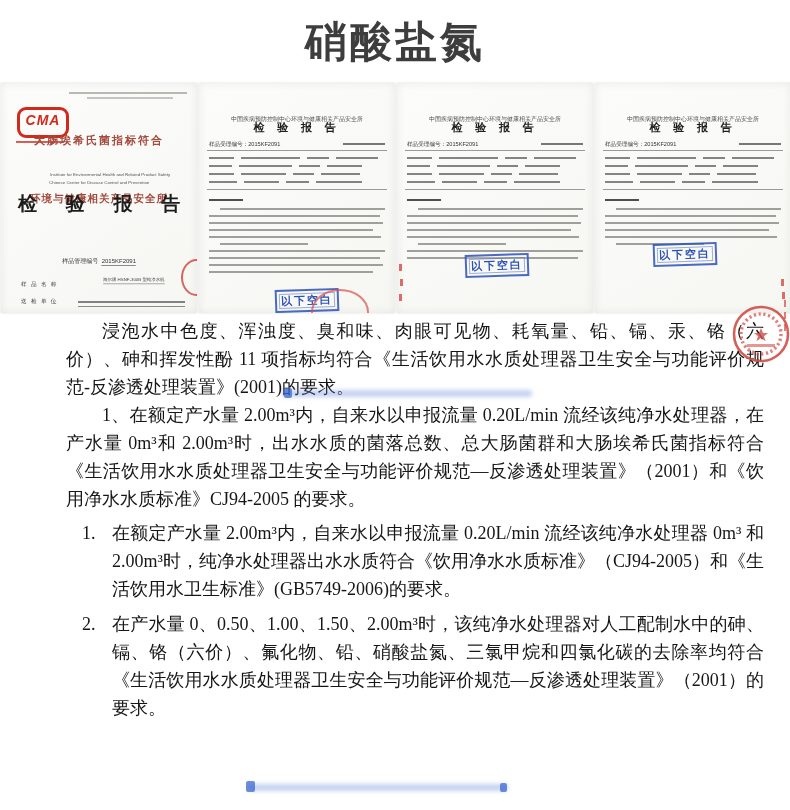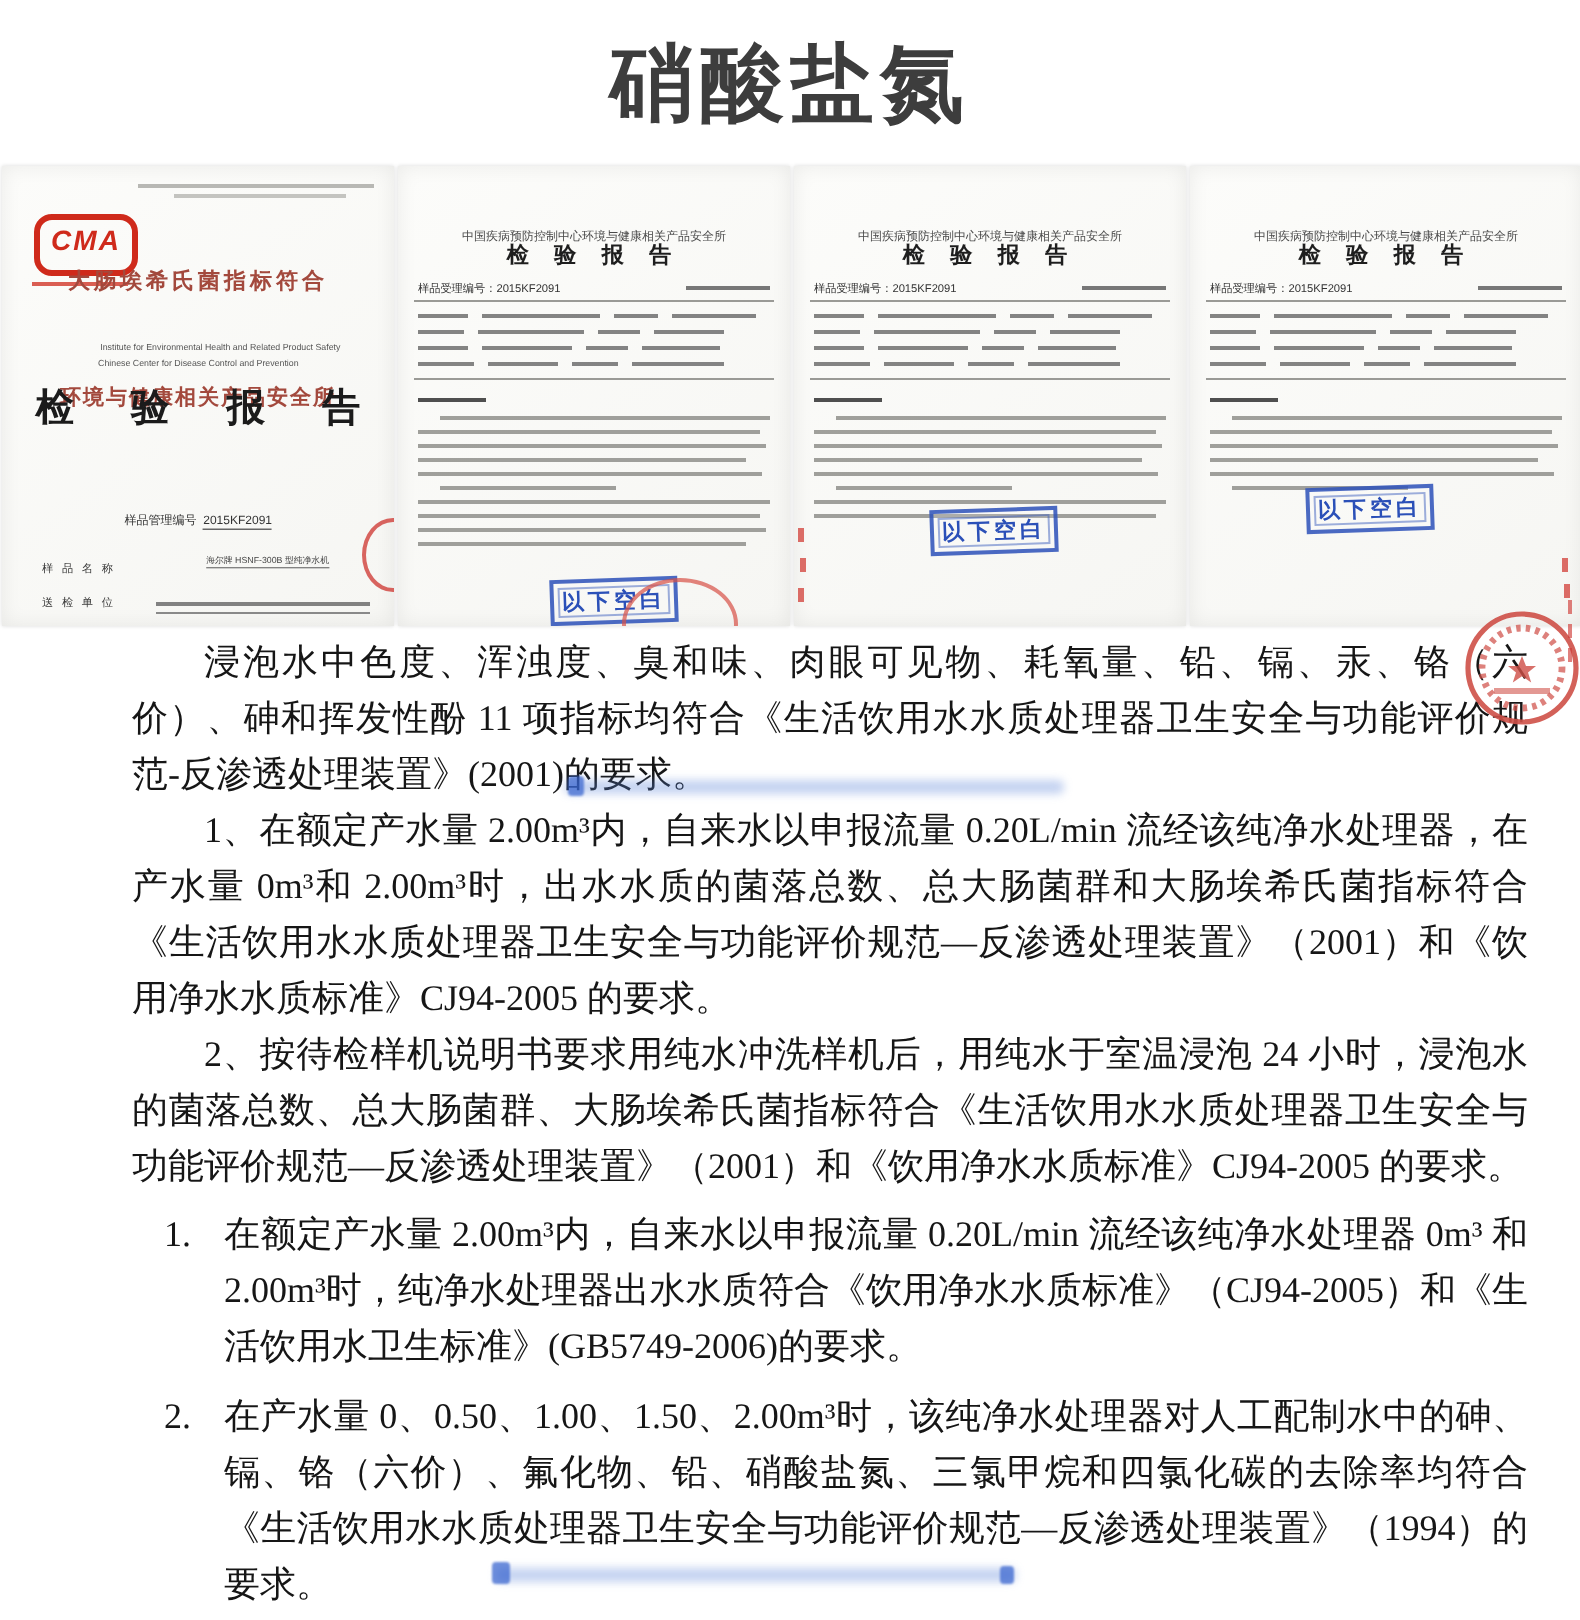--- a/index.html
+++ b/index.html
@@ -254,29 +254,28 @@
       </div>
     <div class="stamp-blank" style="left:58px;top:160px">以下空白</div>
     <div class="tick" style="right:7px;top:196px"></div>
     <div class="tick" style="right:6px;top:209px"></div>
   </div>
 </div>
 
 <div class="doc-text">
   <p>浸泡水中色度、浑浊度、臭和味、肉眼可见物、耗氧量、铅、镉、汞、铬（六价）、砷和挥发性酚 11 项指标均符合《生活饮用水水质处理器卫生安全与功能评价规范-反渗透处理装置》(2001)的要求。</p>
   <p>1、在额定产水量 2.00m³内，自来水以申报流量 0.20L/min 流经该纯净水处理器，在产水量 0m³和 2.00m³时，出水水质的菌落总数、总大肠菌群和大肠埃希氏菌指标符合《生活饮用水水质处理器卫生安全与功能评价规范—反渗透处理装置》（2001）和《饮用净水水质标准》CJ94-2005 的要求。</p>
-  <p>2、按待检样机说明书要求用纯水冲洗样机后，用纯水于室温浸泡 24 小时，浸泡水的菌落总数、总大肠菌群、大肠埃希氏菌指标符合《生活饮用水水质处理器卫生安全与功能评价规范—反渗透处理装置》（2001）和《饮用净水水质标准》CJ94-2005 的要求。</p>
   <div class="list">
     <div class="li">
       <span class="num">1.</span>
       <span>在额定产水量 2.00m³内，自来水以申报流量 0.20L/min 流经该纯净水处理器 0m³ 和 2.00m³时，纯净水处理器出水水质符合《饮用净水水质标准》（CJ94-2005）和《生活饮用水卫生标准》(GB5749-2006)的要求。</span>
     </div>
     <div class="li">
       <span class="num">2.</span>
-      <span>在产水量 0、0.50、1.00、1.50、2.00m³时，该纯净水处理器对人工配制水中的砷、镉、铬（六价）、氟化物、铅、硝酸盐氮、三氯甲烷和四氯化碳的去除率均符合《生活饮用水水质处理器卫生安全与功能评价规范—反渗透处理装置》（1994）的要求。</span>
+      <span>在产水量 0、0.50、1.00、1.50、2.00m³时，该纯净水处理器对人工配制水中的砷、镉、铬（六价）、氟化物、铅、硝酸盐氮、三氯甲烷和四氯化碳的去除率均符合《生活饮用水水质处理器卫生安全与功能评价规范—反渗透处理装置》（2001）的要求。</span>
     </div>
   </div>
 </div>
 
 <svg class="seal" width="60" height="60" viewBox="0 0 60 60">
   <circle cx="30" cy="30" r="27" fill="none" stroke="#cf5048" stroke-width="2.6"></circle>
   <circle cx="30" cy="30" r="20" fill="none" stroke="#cf5048" stroke-width="3.4" stroke-dasharray="2.2 2.6" opacity=".8"></circle>
   <path d="M30 24 l2 5 5 0 -4 3.2 1.6 5 -4.6-3.1 -4.6 3.1 1.6-5 -4-3.2 5 0 z" fill="#cf5048" opacity=".9"></path>
   <rect x="16" y="40" width="28" height="3" fill="#cf5048" opacity=".65"></rect>
 </svg>

